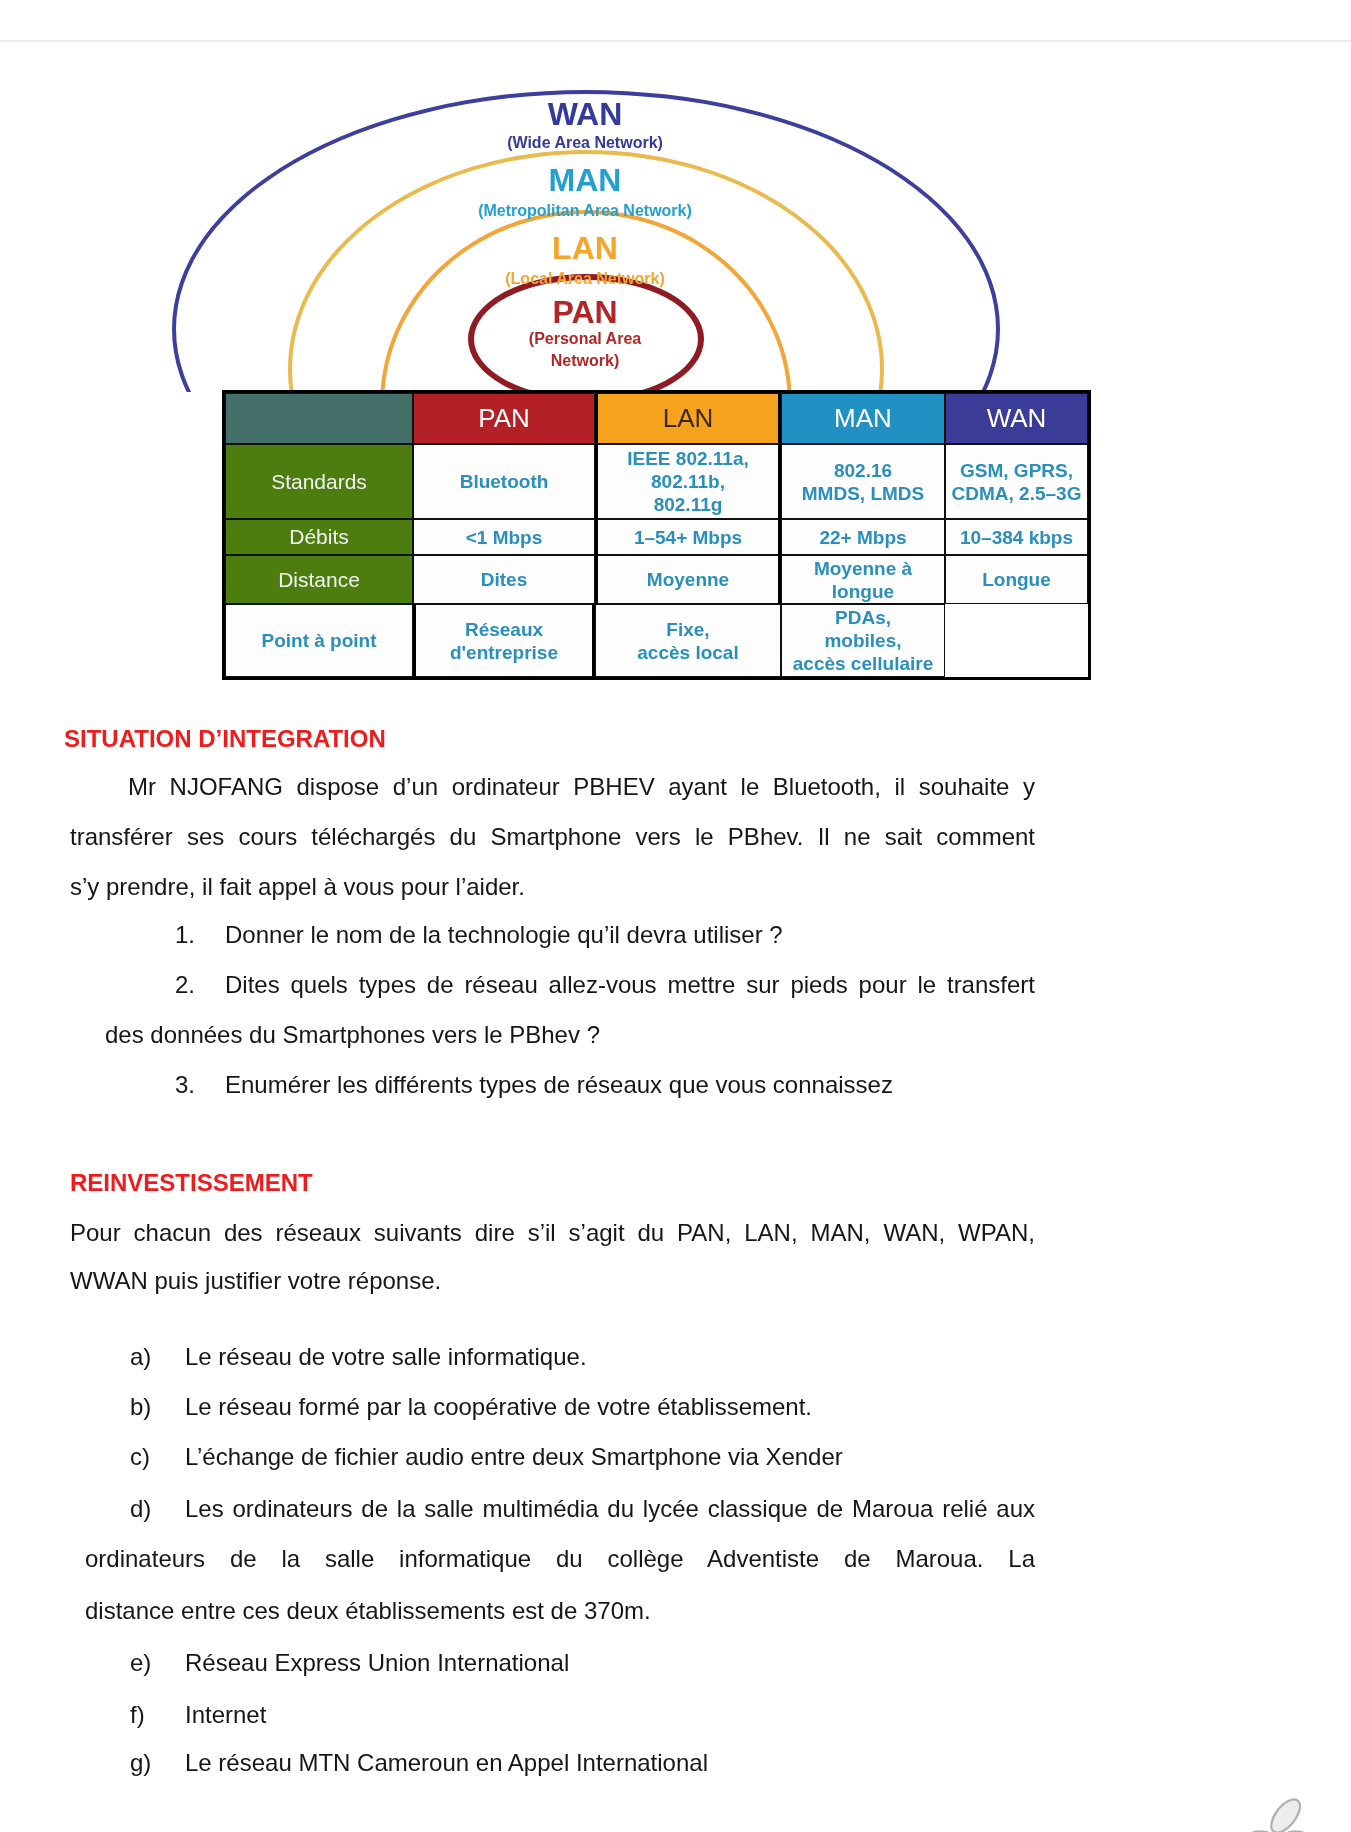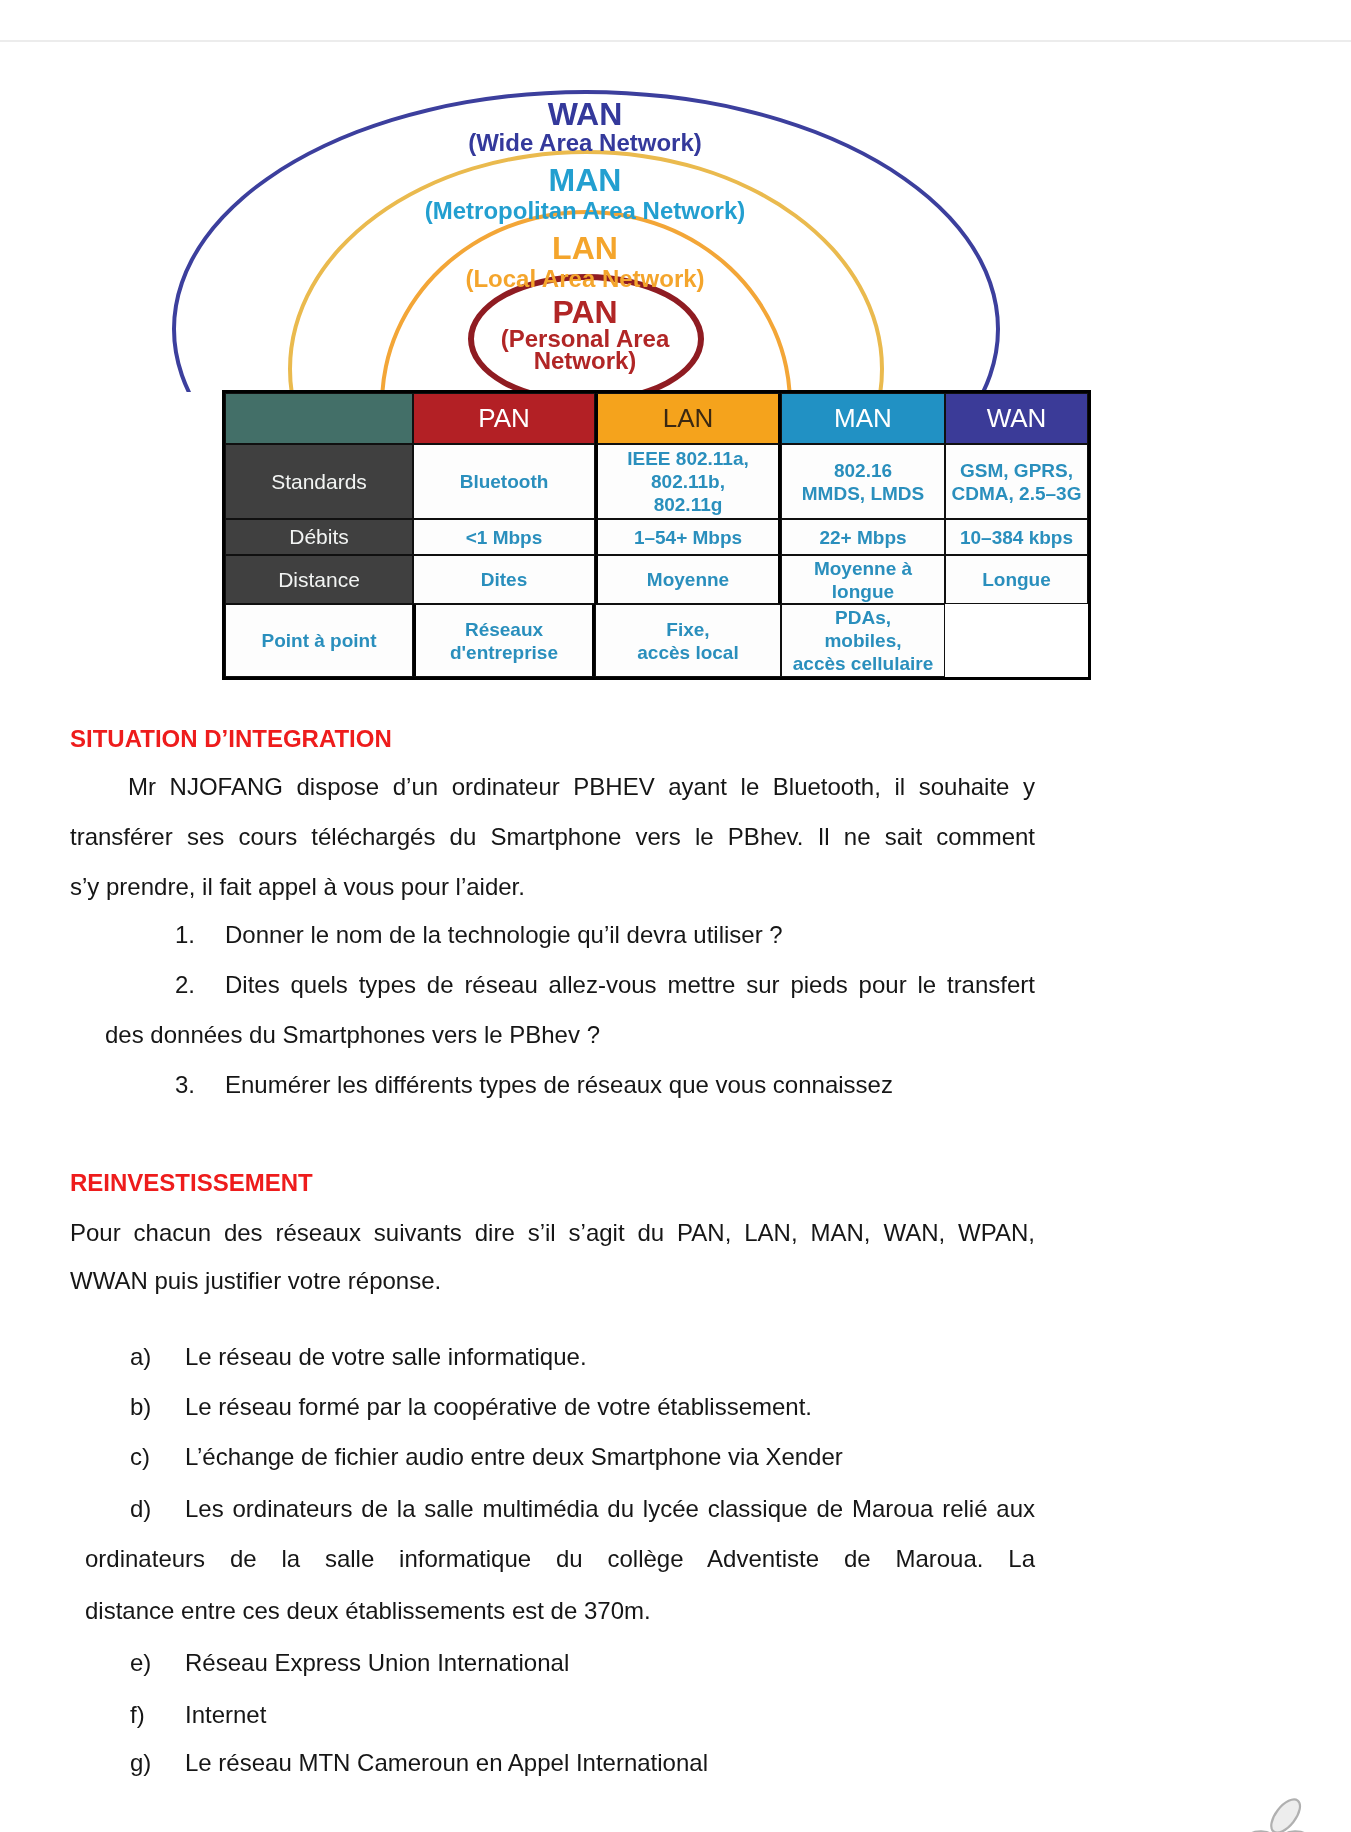--- a/index.html
+++ b/index.html
@@ -9,32 +9,32 @@
 
   
   .diagram{position:absolute;left:0;top:0;width:1351px;height:368px;overflow:hidden;}
   .ring{position:absolute;border-radius:50%;}
   .ring.wan{left:172px;top:66px;width:820px;height:470px;border:4px solid #3c3f9d;}
   .ring.man{left:288px;top:126px;width:588px;height:430px;border:4px solid #eaba4e;}
   .ring.lan{left:380px;top:186px;width:404px;height:380px;border:4px solid #f3a637;}
   .ring.pan{left:468px;top:250px;width:224px;height:118px;border:6px solid #8f1c22;}
   .dlabel{position:absolute;left:185px;width:800px;text-align:center;font-weight:700;white-space:pre-line;}
   .dl-abbr{font-size:32px;line-height:32px;}
-  .dl-full{font-size:24px;line-height:22px;}
+  .dl-full{font-size:16px;line-height:22px;}
   .c-wan{color:#34399b;} .c-man{color:#239fd0;} .c-lan{color:#f4a52c;} .c-pan{color:#b12626;}
 
   
   .ntable{position:absolute;left:222px;top:366px;border:3px solid #000;background:#fff;
           display:grid;grid-template-columns:188px 182px 186px 164px 143px;
           grid-template-rows:51px 75px 36px 49px 73px;}
   .tcell{border:1px solid #101010;display:flex;align-items:center;justify-content:center;
          text-align:center;white-space:pre-line;box-sizing:border-box;}
   .th{font-size:26px;color:#ffffff;}
   .corner{background:#436f68;}
-  .rowlab{background:#404040;color:#f2f4f3;font-size:21px;}
+  .rowlab{background:#4d7c0f;color:#f2f4f3;font-size:21px;}
   .val{color:#2a8fbd;font-weight:700;font-size:19px;line-height:23px;background:#fdfdfd;}
   .lan-col{border-left:3px solid #000;border-right:3px solid #000;}
 
   
   .tl{position:absolute;font-size:24px;line-height:30px;white-space:nowrap;color:#161616;}
   .just{white-space:normal;text-align:justify;text-align-last:justify;}
   .red{color:#ee1c1c;font-weight:700;}
   .marker{display:inline-block;width:55px;}
   .nummark{display:inline-block;width:50px;}
 
@@ -100,21 +100,21 @@
     <div class="tcell val">Point à point</div>
     <div class="tcell val lan-col">Réseaux
 d'entreprise</div>
     <div class="tcell val">Fixe,
 accès local</div>
     <div class="tcell val">PDAs,
 mobiles,
 accès cellulaire</div>
   </div>
 
-  <div class="tl red" style="left:70px;top:700px">SITUATION D’INTEGRATION</div>
+  <div class="tl red" style="left:64px;top:700px">SITUATION D’INTEGRATION</div>
 
   <div class="tl just" style="left:128px;top:748px;width:907px">Mr NJOFANG dispose d’un ordinateur PBHEV ayant le Bluetooth, il souhaite y</div>
   <div class="tl just" style="left:70px;top:798px;width:965px">transférer ses cours téléchargés du Smartphone vers le PBhev. Il ne sait comment</div>
   <div class="tl" style="left:70px;top:848px">s’y prendre, il fait appel à vous pour l’aider.</div>
 
   <div class="tl" style="left:175px;top:896px"><span class="nummark">1.</span><span>Donner le nom de la technologie qu’il devra utiliser ?</span></div>
 
   <div class="tl just" style="left:175px;top:946px;width:860px"><span class="nummark">2.</span><span>Dites quels types de réseau allez-vous mettre sur pieds pour le transfert</span></div>
   <div class="tl" style="left:105px;top:996px">des données du Smartphones vers le PBhev ?</div>
 

